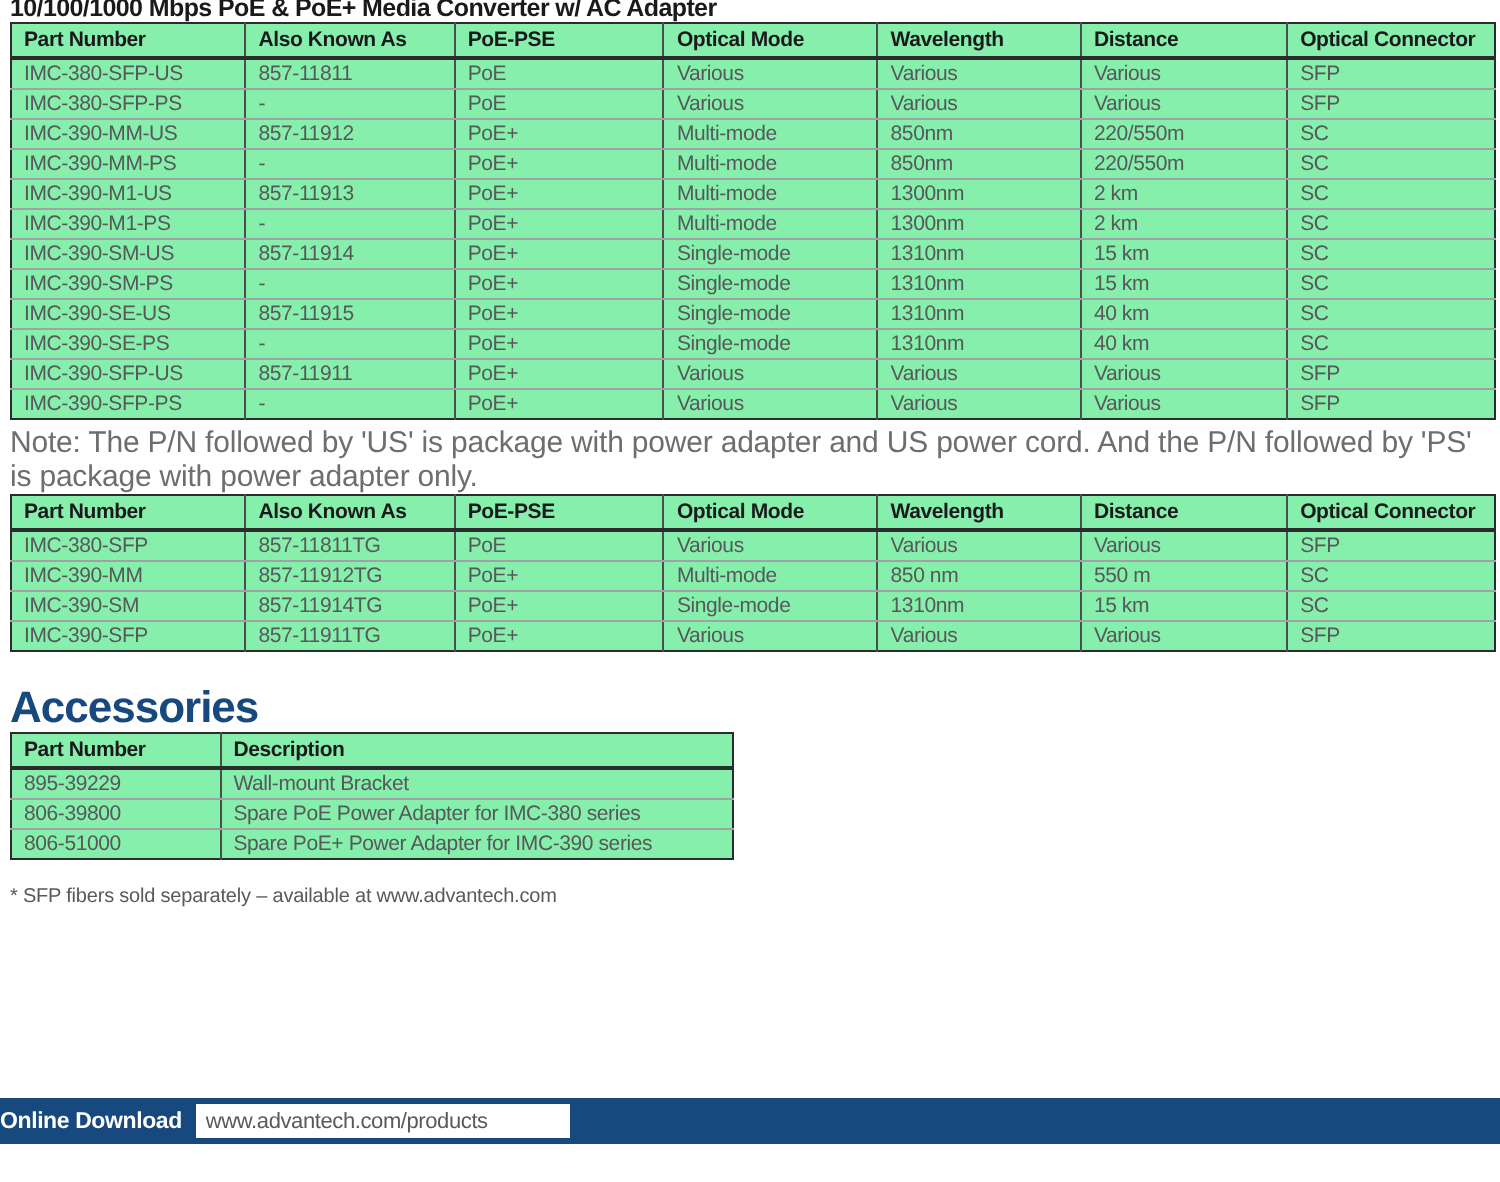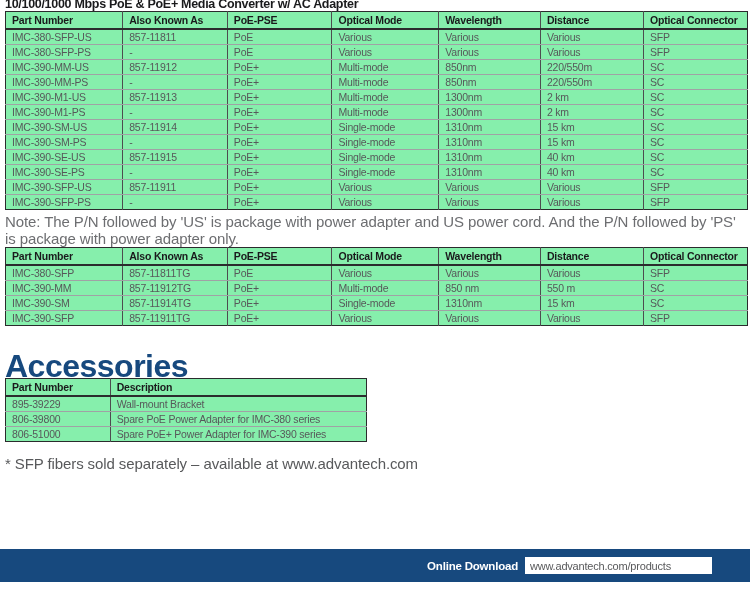--- a/index.html
+++ b/index.html
@@ -67,41 +67,41 @@
   .main-table th:nth-child(6), .main-table td:nth-child(6) { width: 13.9%; }
   .main-table th:nth-child(7), .main-table td:nth-child(7) { width: 14.0%; }
   .acc-table th:nth-child(1), .acc-table td:nth-child(1) { width: 29%; }
   .table-note {
     margin-top: 3px;
     font-size: 15px;
     color: #6d6e71;
     letter-spacing: -0.1px;
   }
   .accessories-heading {
-    margin-top: 28px;
-    font-size: 32px;
+    margin-top: 16px;
+    font-size: 22px;
     font-weight: bold;
     color: #17497e;
     letter-spacing: -0.5px;
     line-height: 24px;
   }
   .footnote {
     margin-top: 13px;
-    font-size: 15px;
+    font-size: 10px;
     color: #58595b;
     letter-spacing: -0.1px;
   }
   .footer-bar {
     position: absolute;
     left: 0; top: 551px;
-    width: 750px; height: 33px;
+    width: 750px; height: 23px;
     background: #17497e;
     display: flex;
     align-items: center;
-    justify-content: flex-end;
+    justify-content: flex-start;
     padding-right: 38px;
   }
   .footer-label {
     color: #ffffff;
     font-size: 11.5px;
     font-weight: bold;
     letter-spacing: -0.2px;
     margin-right: 7px;
     white-space: nowrap;
   }

